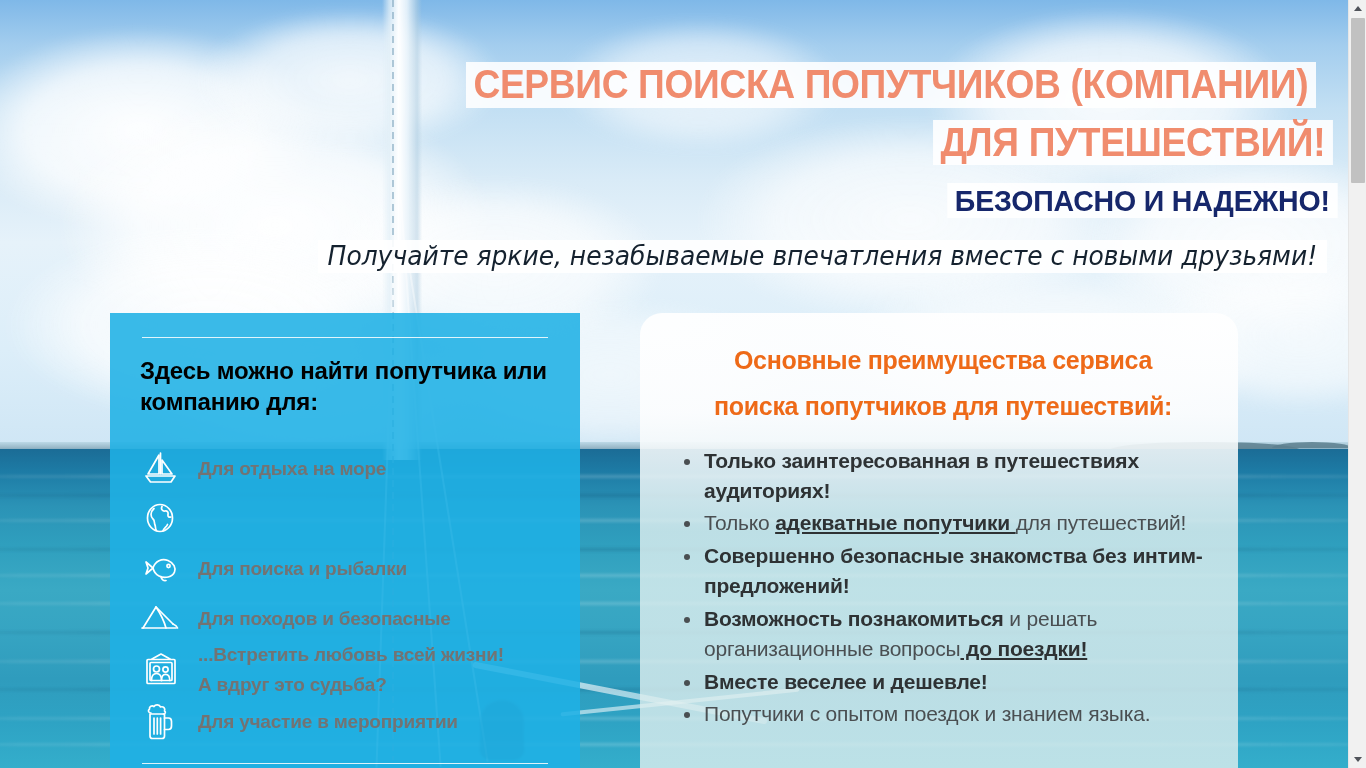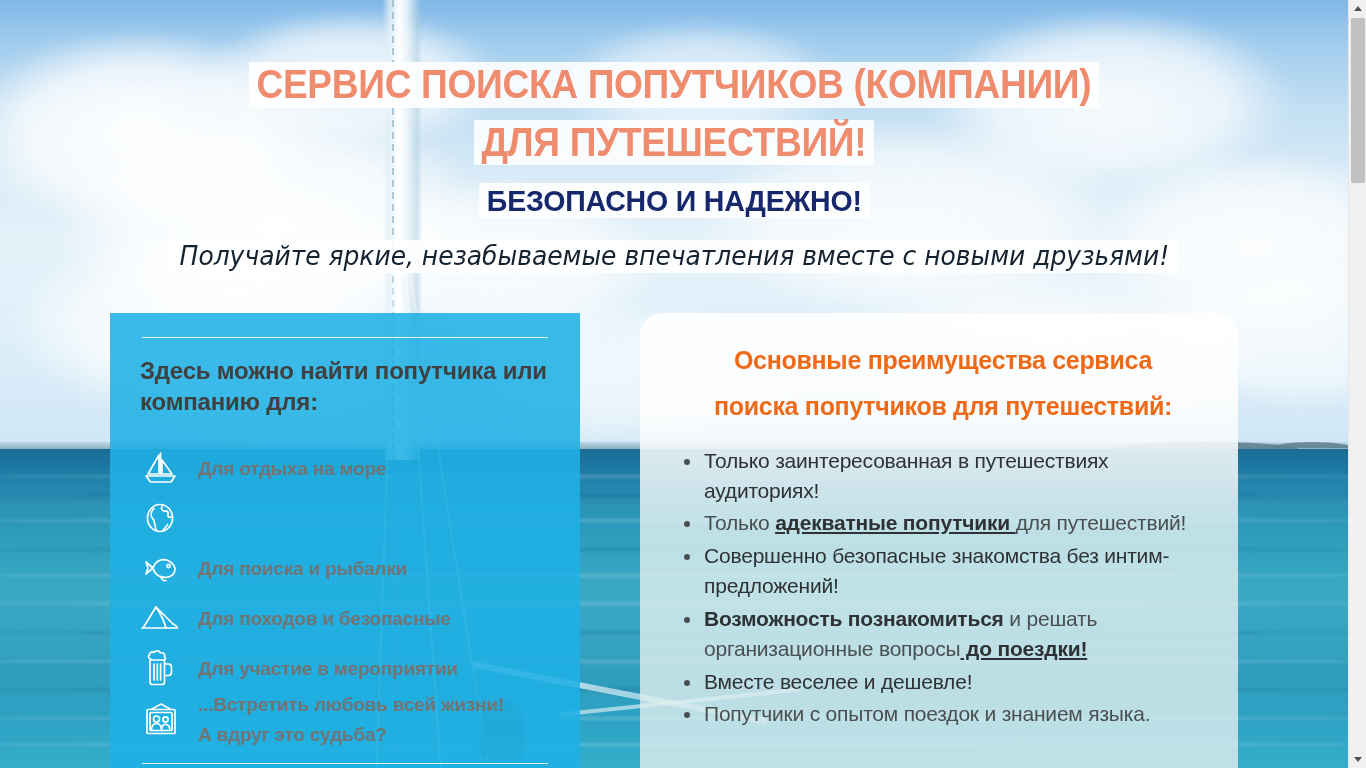--- a/index.html
+++ b/index.html
@@ -168,21 +168,21 @@
     border-radius: 22px 22px 10px 10px;
     background: rgba(30,80,110,.45);
     filter: blur(1px);
   }
 
   
   .hero {
     position: absolute;
     left: 0; top: 0;
     width: 1348px;
-    text-align: center;
+    text-align: right;
     padding-top: 62px;
   }
   .hero-line {
     display: block;
     line-height: 1.04;
     margin: 0 auto;
   }
   .hero-line > span {
     display: inline;
     background: rgba(255,255,255,.88);
@@ -238,21 +238,21 @@
     background: rgba(255,255,255,.85);
     margin: 0 2px 18px 2px;
   }
   .rule-bottom {
     position: absolute;
     left: 32px; right: 32px; bottom: 4px;
     height: 1px;
     background: rgba(255,255,255,.85);
   }
   .panel-left h2 {
-    color: #404040;
+    color: #000000;
     font-size: 24px;
     font-weight: 700;
     line-height: 1.28;
     letter-spacing: -0.2px;
     margin-bottom: 26px;
   }
   .feature-list { list-style: none; }
   .feature-item {
     display: flex;
     align-items: center;
@@ -316,21 +316,21 @@
   .benefit-list li::before {
     content: "";
     position: absolute;
     left: 0; top: 13px;
     width: 6px; height: 6px;
     border-radius: 50%;
     background: #4a4f52;
   }
   .benefit-list li b { color: #2e3234; font-weight: 700; }
   .benefit-list li u { text-decoration: underline; text-underline-offset: 2px; }
-  .benefit-list li.strong { color: #2e3234; font-weight: 400; }
+  .benefit-list li.strong { color: #2e3234; font-weight: 700; }
 
   
   .scrollbar {
     position: absolute;
     right: 0; top: 0;
     width: 18px; height: 768px;
     background: #f1f1f1;
     border-left: 1px solid #e6e6e6;
   }
   .sb-btn {
@@ -467,48 +467,48 @@
             <path d="M16 5 C20 11 23.5 17 26 26"></path>
             <path d="M2 26 L36 26"></path>
             <path d="M33 22 C35.5 23 37 24.5 37.5 26"></path>
           </svg>
         </span>
         <span class="feature-text">Для походов и безопасные</span>
       </li>
 
       <li class="feature-item">
         <span class="ic">
-          <svg width="36" height="40" viewBox="0 0 36 40" fill="none" stroke="#ffffff" stroke-width="1.7" stroke-linecap="round" stroke-linejoin="round">
-            <path d="M8 11 C5.5 11 4.5 8.5 6.5 7 C6 4.5 9 3 11 4.5 C12.5 2 16.5 2.3 17.5 5 C20.5 4 22.5 6.5 21.5 9 C23 10 22.5 12 20.5 12"></path>
-            <path d="M7 12 L7 34 C7 35.6 8 36.5 9.5 36.5 L19 36.5 C20.5 36.5 21.5 35.6 21.5 34 L21.5 12 Z"></path>
-            <path d="M21.5 16 L25.5 16 C27.5 16 28.5 17.5 28.5 19.5 L28.5 24 C28.5 26 27.5 27.5 25.5 27.5 L21.5 27.5"></path>
-            <path d="M11 16 L11 32"></path>
-            <path d="M14.3 16 L14.3 32"></path>
-            <path d="M17.6 16 L17.6 32"></path>
-          </svg>
-        </span>
-        <span class="feature-text">Для участие в мероприятии</span>
-      </li>
-
-      <li class="feature-item">
-        <span class="ic">
           <svg width="40" height="40" viewBox="0 0 40 40" fill="none" stroke="#ffffff" stroke-width="1.7" stroke-linecap="round" stroke-linejoin="round">
             <path d="M11 9 L20 4 L29 9"></path>
             <rect x="6" y="9.5" width="28" height="24" rx="1"></rect>
             <rect x="9" y="12.5" width="22" height="18" rx="1"></rect>
             <circle cx="15.5" cy="19" r="3"></circle>
             <path d="M10.5 30.5 C10.5 25.8 12.8 23.5 15.5 23.5 C18.2 23.5 20.5 25.8 20.5 30.5"></path>
             <circle cx="24.5" cy="19.5" r="2.6"></circle>
             <path d="M20.5 30.5 C20.5 26.3 22.2 24.3 24.5 24.3 C26.8 24.3 28.8 26.3 28.8 30.5"></path>
           </svg>
         </span>
         <span class="feature-text">
           <span>...Встретить любовь всей жизни!</span>
           <span class="sub">А вдруг это судьба?</span>
         </span>
+      </li>
+
+      <li class="feature-item">
+        <span class="ic">
+          <svg width="36" height="40" viewBox="0 0 36 40" fill="none" stroke="#ffffff" stroke-width="1.7" stroke-linecap="round" stroke-linejoin="round">
+            <path d="M8 11 C5.5 11 4.5 8.5 6.5 7 C6 4.5 9 3 11 4.5 C12.5 2 16.5 2.3 17.5 5 C20.5 4 22.5 6.5 21.5 9 C23 10 22.5 12 20.5 12"></path>
+            <path d="M7 12 L7 34 C7 35.6 8 36.5 9.5 36.5 L19 36.5 C20.5 36.5 21.5 35.6 21.5 34 L21.5 12 Z"></path>
+            <path d="M21.5 16 L25.5 16 C27.5 16 28.5 17.5 28.5 19.5 L28.5 24 C28.5 26 27.5 27.5 25.5 27.5 L21.5 27.5"></path>
+            <path d="M11 16 L11 32"></path>
+            <path d="M14.3 16 L14.3 32"></path>
+            <path d="M17.6 16 L17.6 32"></path>
+          </svg>
+        </span>
+        <span class="feature-text">Для участие в мероприятии</span>
       </li>
 
     </ul>
     <div class="rule-bottom"></div>
   </section>
 
   <section class="panel-right">
     <h2>
       <span>Основные преимущества сервиса</span><br>
       <span>поиска попутчиков для путешествий:</span>

